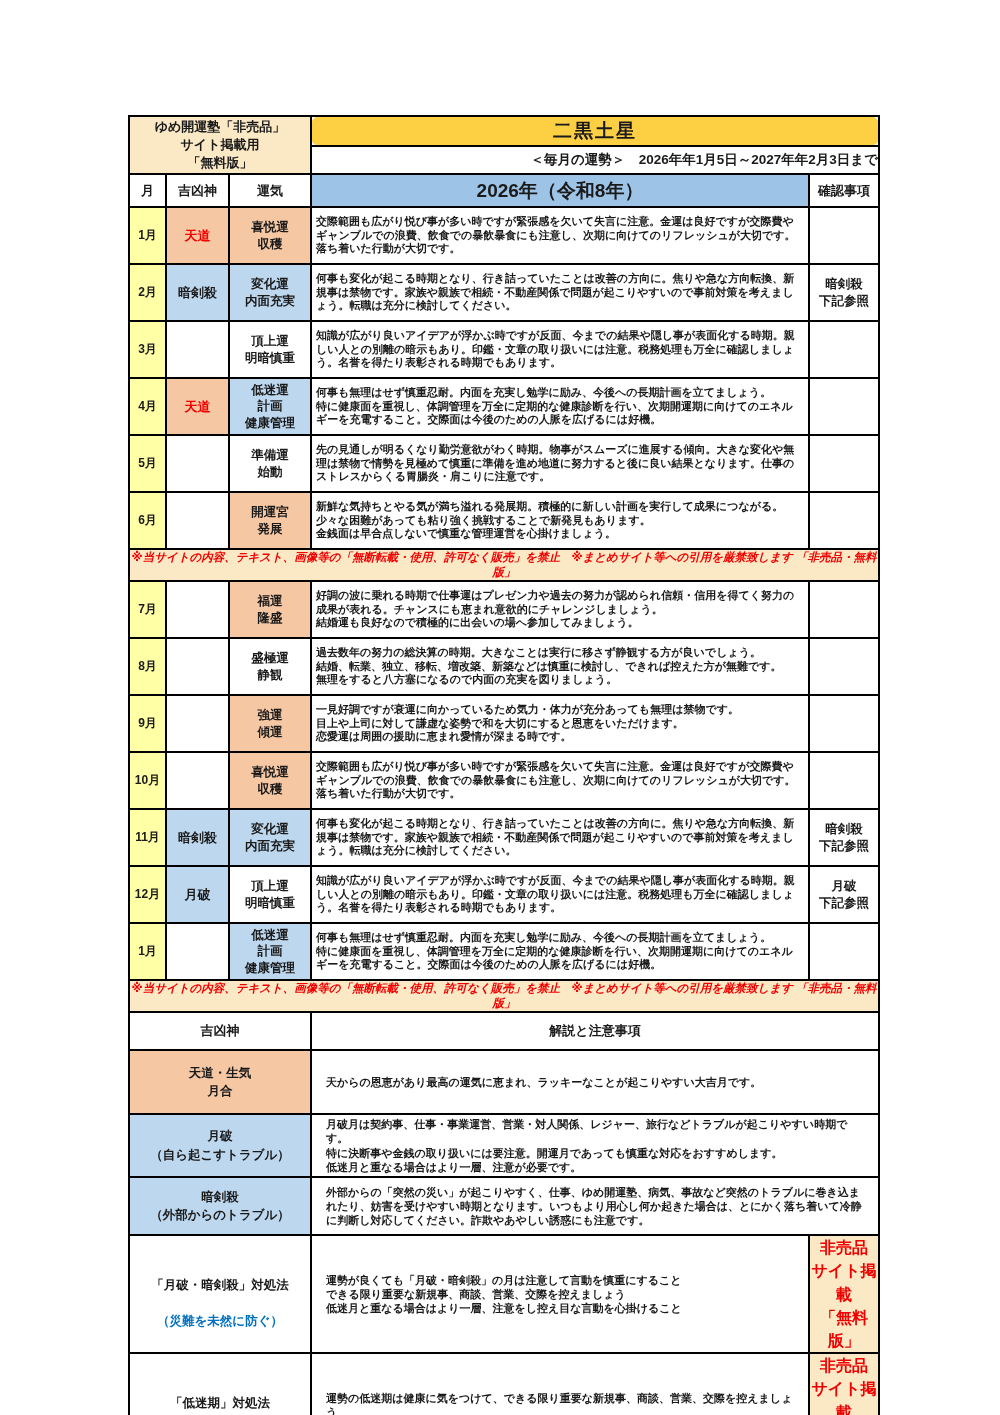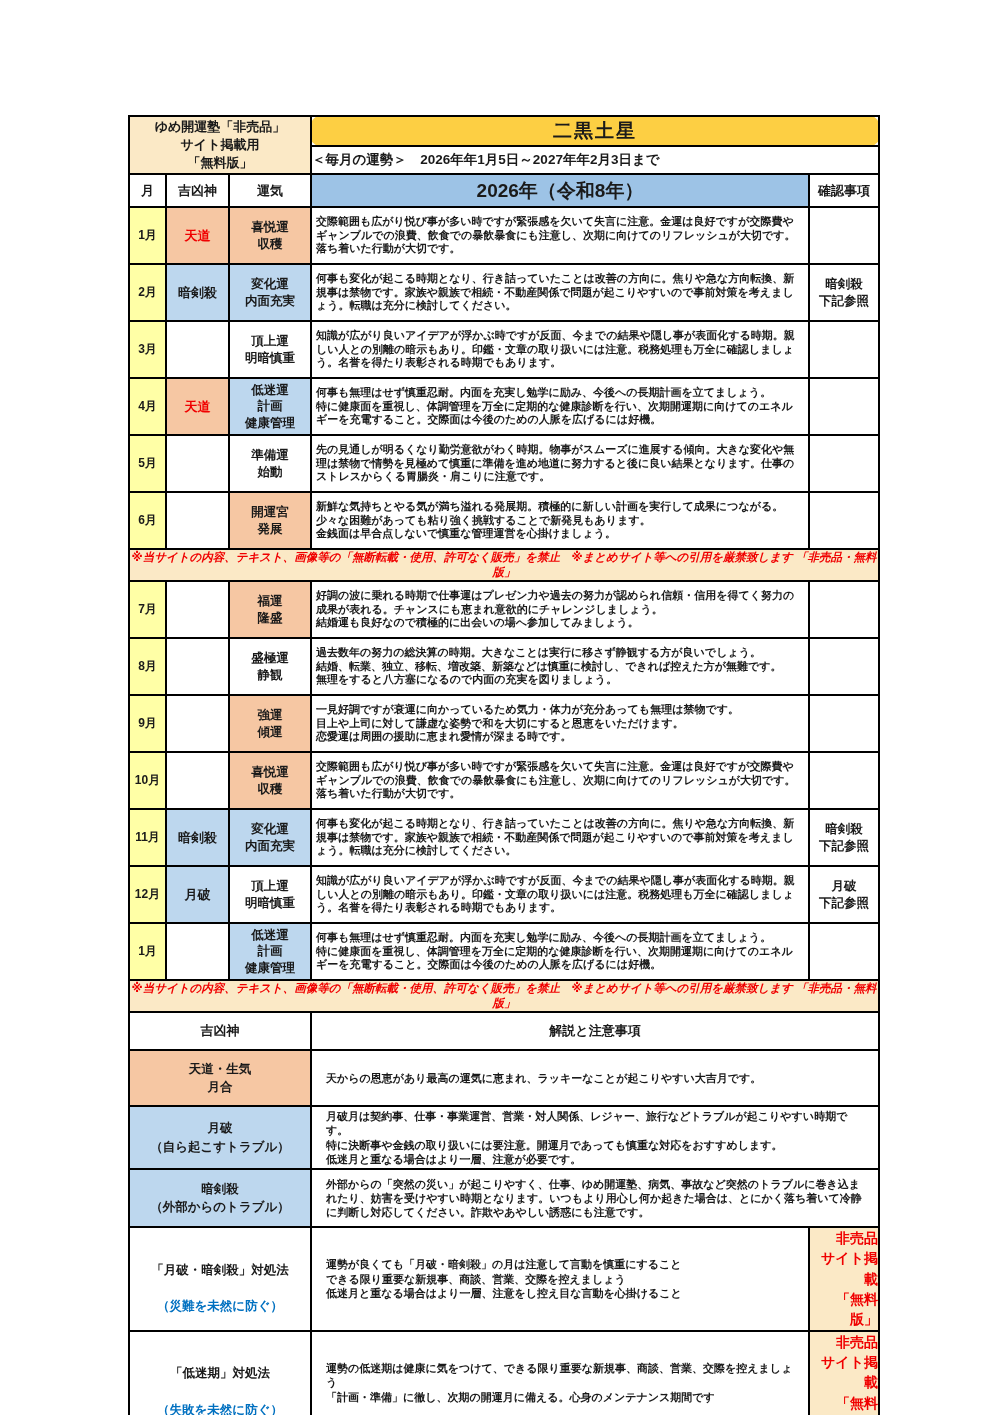--- a/index.html
+++ b/index.html
@@ -9,21 +9,21 @@
   *{box-sizing:border-box;margin:0;padding:0;}
   html,body{width:1000px;height:1415px;background:#fff;
     font-family:"Liberation Sans","DejaVu Sans",sans-serif;}
   .sheet{position:absolute;left:0;top:10px;width:1000px;height:1415px;background:#fff;overflow:hidden;margin-top:15px;}
   table{position:absolute;left:128px;top:90px;width:750px;border-collapse:collapse;table-layout:fixed;}
   td{border:2px solid var(--border);vertical-align:middle;overflow:hidden;
      font-weight:700;color:#1a1a1a;}
   
   .topleft{background:var(--cream);text-align:center;font-size:13px;line-height:1.4;white-space:pre-line;}
   .star{background:var(--gold);text-align:center;font-size:19px;letter-spacing:2px;height:30px;border-radius:9px;}
-  .subtitle{background:#fff;text-align:left;font-size:13.5px;height:28px;}
+  .subtitle{background:#fff;text-align:right;font-size:13.5px;height:28px;}
   .colhead{background:#fff;text-align:center;font-size:13px;height:33px;}
   .yearhead{background:var(--blueheader);text-align:center;font-size:19px;}
   
   .month-row{height:57px;}
   .c-month{background:var(--yellow);text-align:center;font-size:12px;}
   .c-god{background:#fff;text-align:center;font-size:13px;}
   .c-luck{background:#fff;text-align:center;font-size:12.5px;line-height:1.3;white-space:pre-line;}
   .c-text{background:#fff;text-align:left;font-size:11px;line-height:1.27;padding:2px 4px;
           font-weight:600;white-space:pre-line;}
   .c-check{background:#fff;text-align:center;font-size:12.5px;line-height:1.35;white-space:pre-line;}
@@ -32,23 +32,23 @@
   .redtext{color:var(--red);}
   
   .notice{height:28px;background:var(--cream);color:var(--red);text-align:center;
           font-size:11.5px;letter-spacing:0;font-style:italic;}
   
   .leg-head{height:38px;background:#fff;text-align:center;font-size:13px;}
   .leg-title{text-align:center;font-size:12.5px;line-height:1.45;white-space:pre-line;}
   .leg-sub{color:var(--bluetext);}
   .leg-text{background:#fff;text-align:left;font-size:11px;line-height:1.3;padding:2px 14px;
             font-weight:600;white-space:pre-line;}
-  .leg-right{background:var(--cream);color:var(--red);text-align:right;font-size:14px;
+  .leg-right{background:var(--cream);color:var(--red);text-align:center;font-size:16px;
              line-height:1.45;white-space:pre-line;}
-  .h56{height:56px;} .h58{height:58px;} .h60{height:60px;}
+  .h56{height:64px;} .h58{height:58px;} .h60{height:60px;}
 </style>
 </head>
 <body>
 
 <div class="sheet">
 <table>
   <colgroup>
     <col style="width:37px">
         <col style="width:63px">
         <col style="width:82px">

